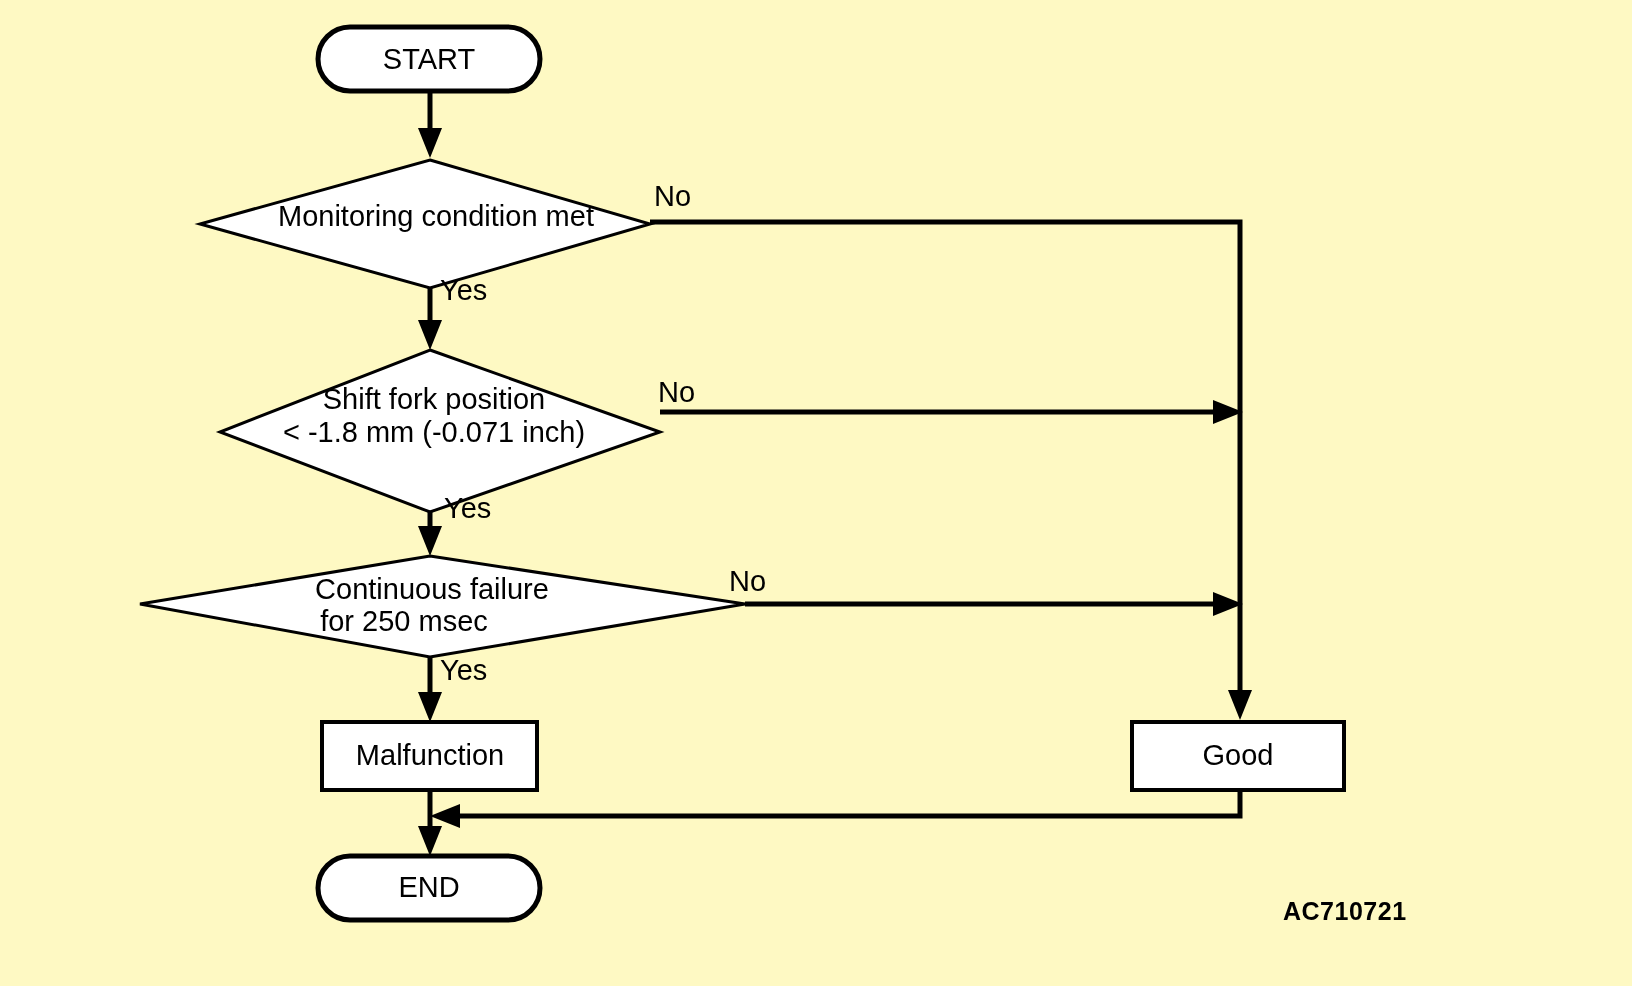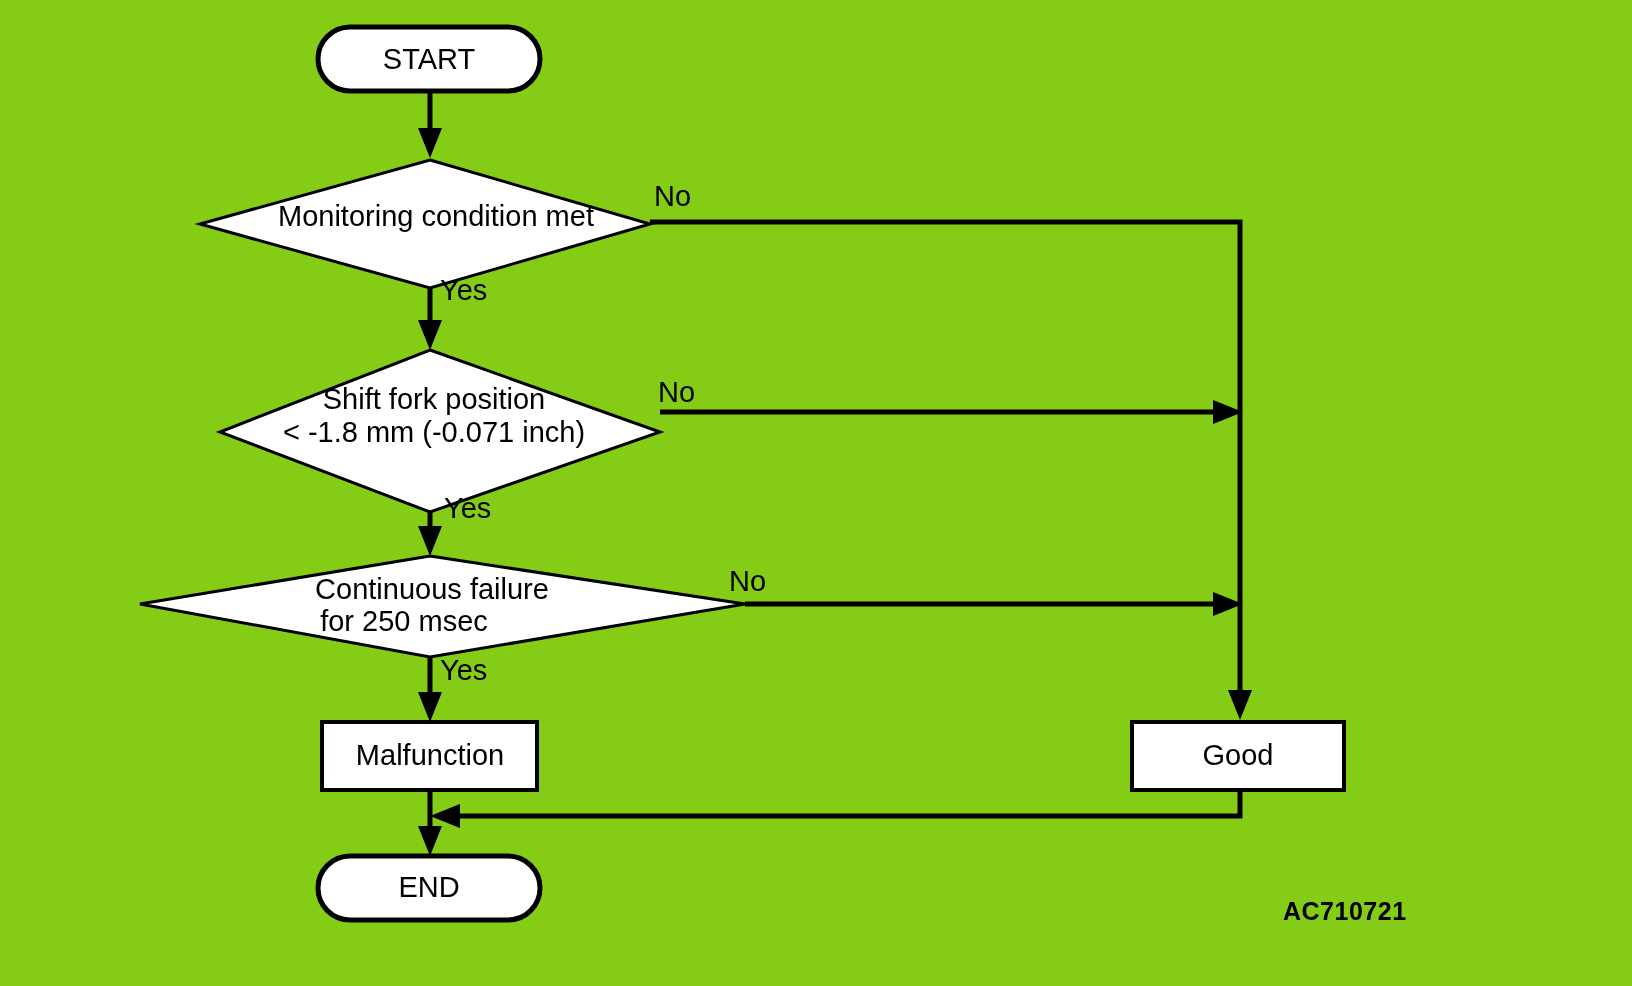--- a/index.html
+++ b/index.html
@@ -10,21 +10,21 @@
   body {
     width: 1632px;
     height: 986px;
     font-family: "Liberation Sans", sans-serif;
     overflow: hidden;
   }
   #flowchart-root {
     position: relative;
     width: 1632px;
     height: 986px;
-    background: #84cc16;
+    background: #fef9c3;
   }
   svg#flow-svg {
     position: absolute;
     top: 0;
     left: 0;
     width: 1632px;
     height: 986px;
     display: block;
   }
   .node-shape {

